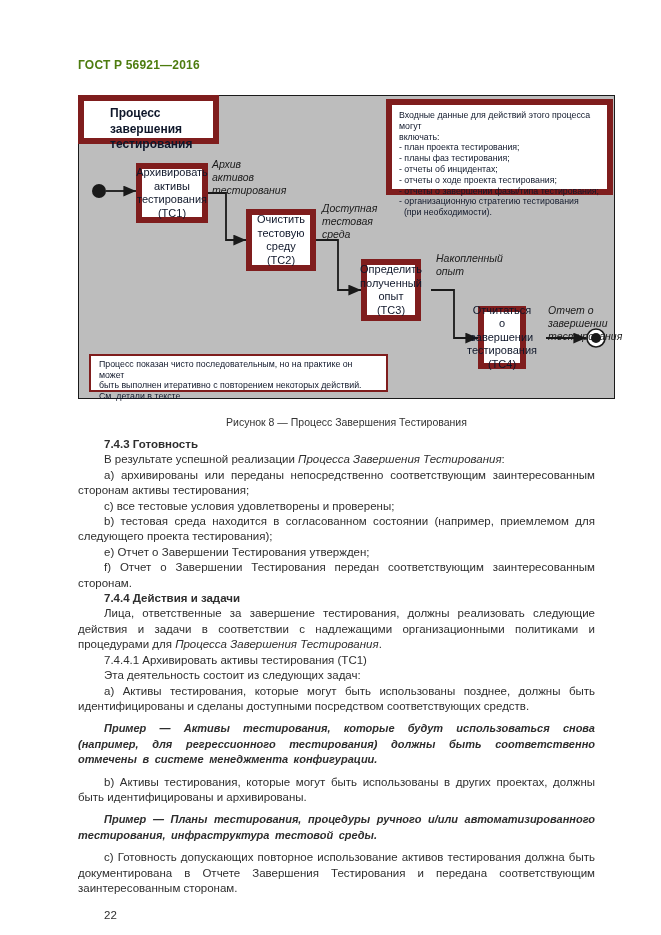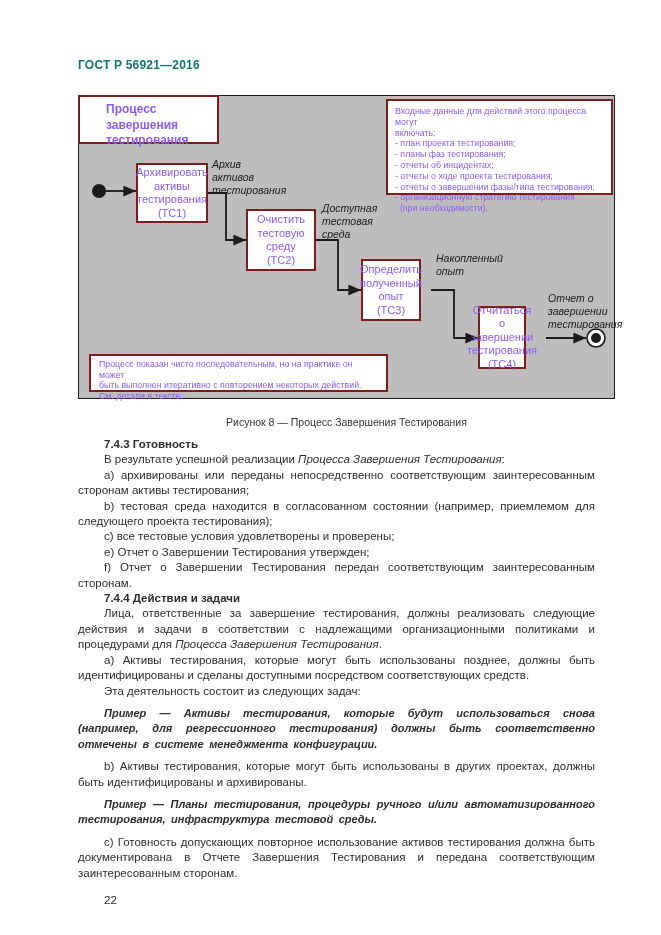--- a/index.html
+++ b/index.html
@@ -6,34 +6,34 @@
   html,body { width:661px; height:935px; }
   body {
     background:#ffffff;
     font-family:"Liberation Sans", sans-serif;
     color:#2e2e2e;
     position:relative;
     overflow:hidden;
   }
   .doc-header {
     position:absolute; left:78px; top:58px;
-    font-size:12px; font-weight:bold; color:#0f766e;
+    font-size:12px; font-weight:bold; color:#4d7c0f;
     letter-spacing:.2px;
   }
   
   .diagram {
     position:absolute; left:78px; top:95px;
     width:537px; height:304px;
     background:#bdbdbd;
     border:1px solid #1a1a1a;
   }
   .diagram svg { position:absolute; left:0; top:0; }
   .dbox {
-    position:absolute; background:#ffffff; border:2px solid #7f1d1d;
-    color:#8b5cf6;
+    position:absolute; background:#ffffff; border:6px solid #7f1d1d;
+    color:#0f172a;
   }
   .title-box {
     left:-1px; top:-1px; width:141px; height:49px;
     font-size:12px; font-weight:bold; line-height:15.5px;
     padding:5px 0 0 26px; white-space:pre-line;
   }
   .input-box {
     left:307px; top:3px; width:227px; height:96px;
     font-size:8.8px; line-height:10.8px;
     padding:5px 5px 0 7px; white-space:pre-line;
@@ -53,21 +53,21 @@
     font-size:8.8px; line-height:10.6px;
     padding:3px 8px; white-space:pre-line;
   }
   .flow-label {
     position:absolute; font-size:10.5px; font-style:italic;
     line-height:13px; color:#1a1a1a; white-space:pre-line;
   }
   .fl1 { left:133px; top:62px; }
   .fl2 { left:243px; top:106px; }
   .fl3 { left:357px; top:156px; }
-  .fl4 { left:469px; top:196px; }
+  .fl4 { left:469px; top:208px; }
   
   .figure-caption {
     position:absolute; left:78px; top:416px; width:537px;
     text-align:center; font-size:10.5px; color:#333;
   }
   .body-text {
     position:absolute; left:78px; top:437px; width:517px;
     font-size:11.5px; line-height:15.4px; text-align:justify;
   }
   .body-text p, .body-text h3 { text-indent:26px; }
@@ -146,27 +146,28 @@
 быть выполнен итеративно с повторением некоторых действий.
 См. детали в тексте.</div>
 </div>
 
 <div class="figure-caption">Рисунок 8 — Процесс Завершения Тестирования</div>
 
 <div class="body-text">
   <h3>7.4.3 Готовность</h3>
   <p><span>В результате успешной реализации </span><i>Процесса Завершения Тестирования</i><span>:</span></p>
   <p>a) архивированы или переданы непосредственно соответствующим заинтересованным сторонам активы тестирования;</p>
+  <p>c) все тестовые условия удовлетворены и проверены;</p>
   <p>b) тестовая среда находится в согласованном состоянии (например, приемлемом для следующего проекта тестирования);</p>
-  <p>c) все тестовые условия удовлетворены и проверены;</p>
   <p>e) Отчет о Завершении Тестирования утвержден;</p>
   <p>f) Отчет о Завершении Тестирования передан соответствующим заинтересованным сторонам.</p>
 
   <h3>7.4.4 Действия и задачи</h3>
   <p><span>Лица, ответственные за завершение тестирования, должны реализовать следующие действия и задачи в соответствии с надлежащими организационными политиками и процедурами для </span><i>Процесса Завершения Тестирования</i><span>.</span></p>
+  <p>7.4.4.1 Архивировать активы тестирования (ТС1)</p>
+  <p>Эта деятельность состоит из следующих задач:</p>
   <p>a) Активы тестирования, которые могут быть использованы позднее, должны быть идентифицированы и сделаны доступными посредством соответствующих средств.</p>
-  <p>Эта деятельность состоит из следующих задач:</p>
   <p class="example">Пример — Активы тестирования, которые будут использоваться снова (например, для регрессионного тестирования) должны быть соответственно отмечены в системе менеджмента конфигурации.</p>
   <p>b) Активы тестирования, которые могут быть использованы в других проектах, должны быть идентифицированы и архивированы.</p>
   <p class="example">Пример — Планы тестирования, процедуры ручного и/или автоматизированного тестирования, инфраструктура тестовой среды.</p>
   <p>c) Готовность допускающих повторное использование активов тестирования должна быть документирована в Отчете Завершения Тестирования и передана соответствующим заинтересованным сторонам.</p>
   <p class="page-number">22</p>
 </div>
 
 </body></html>

